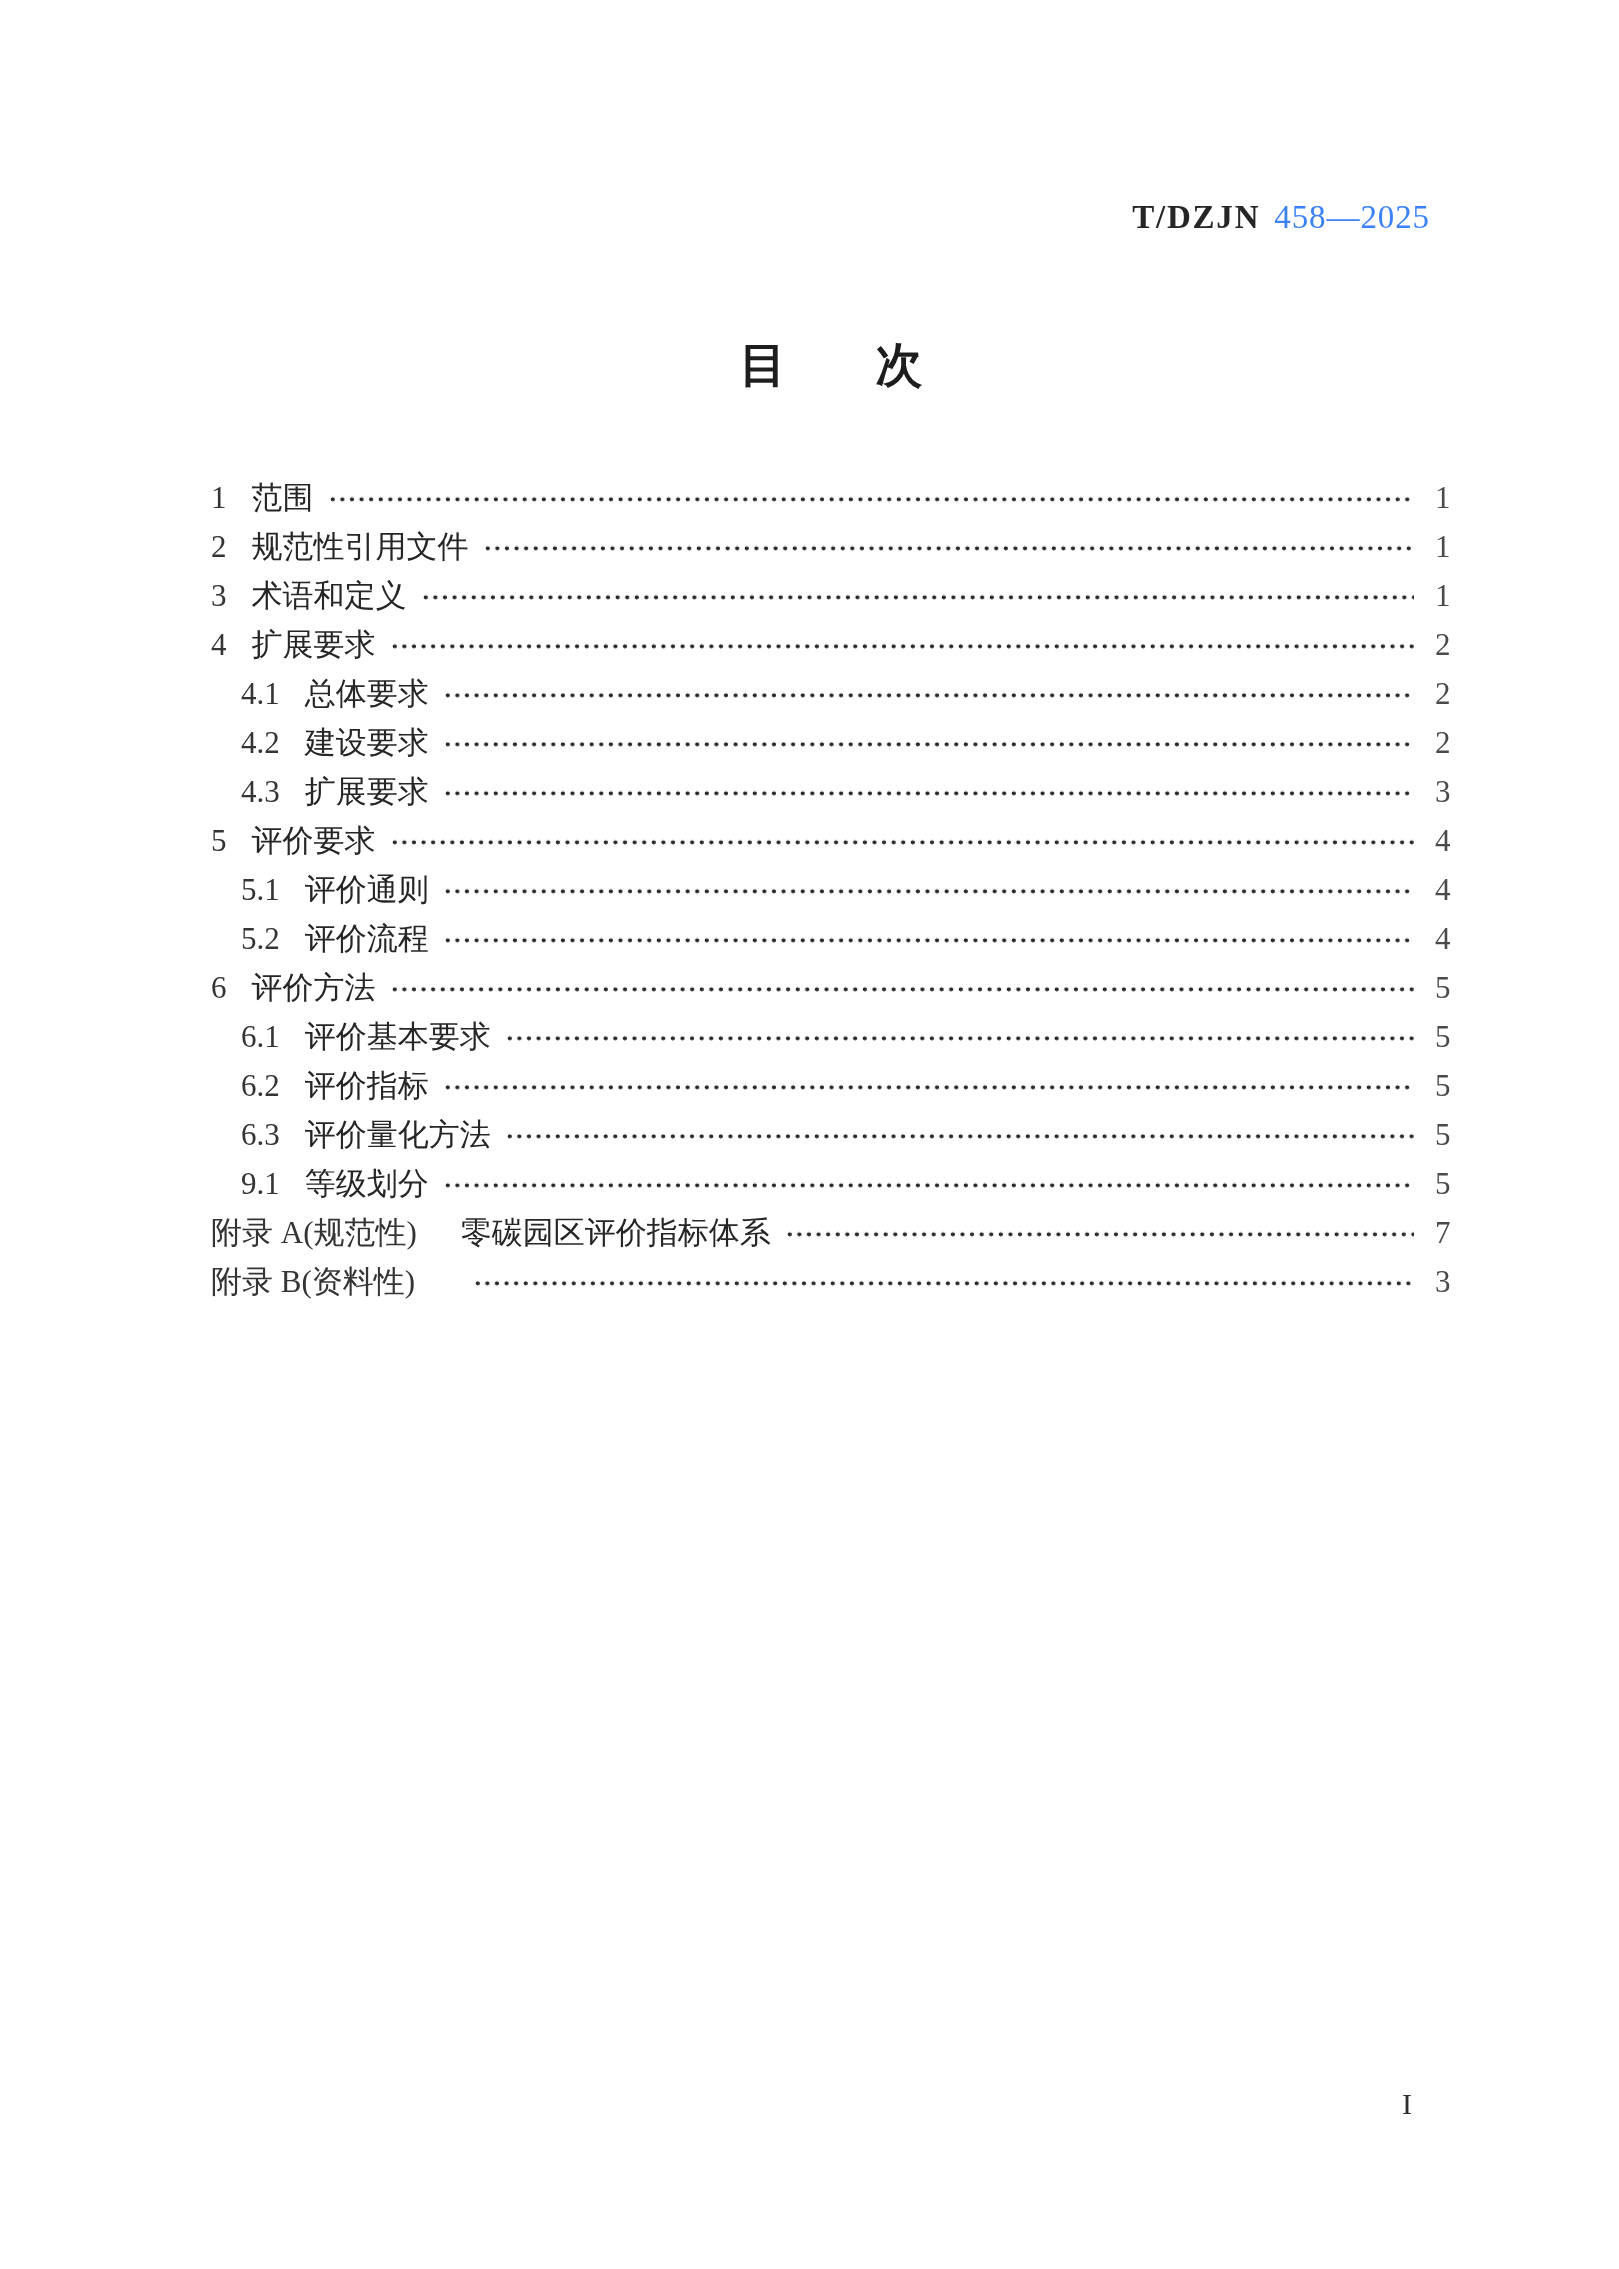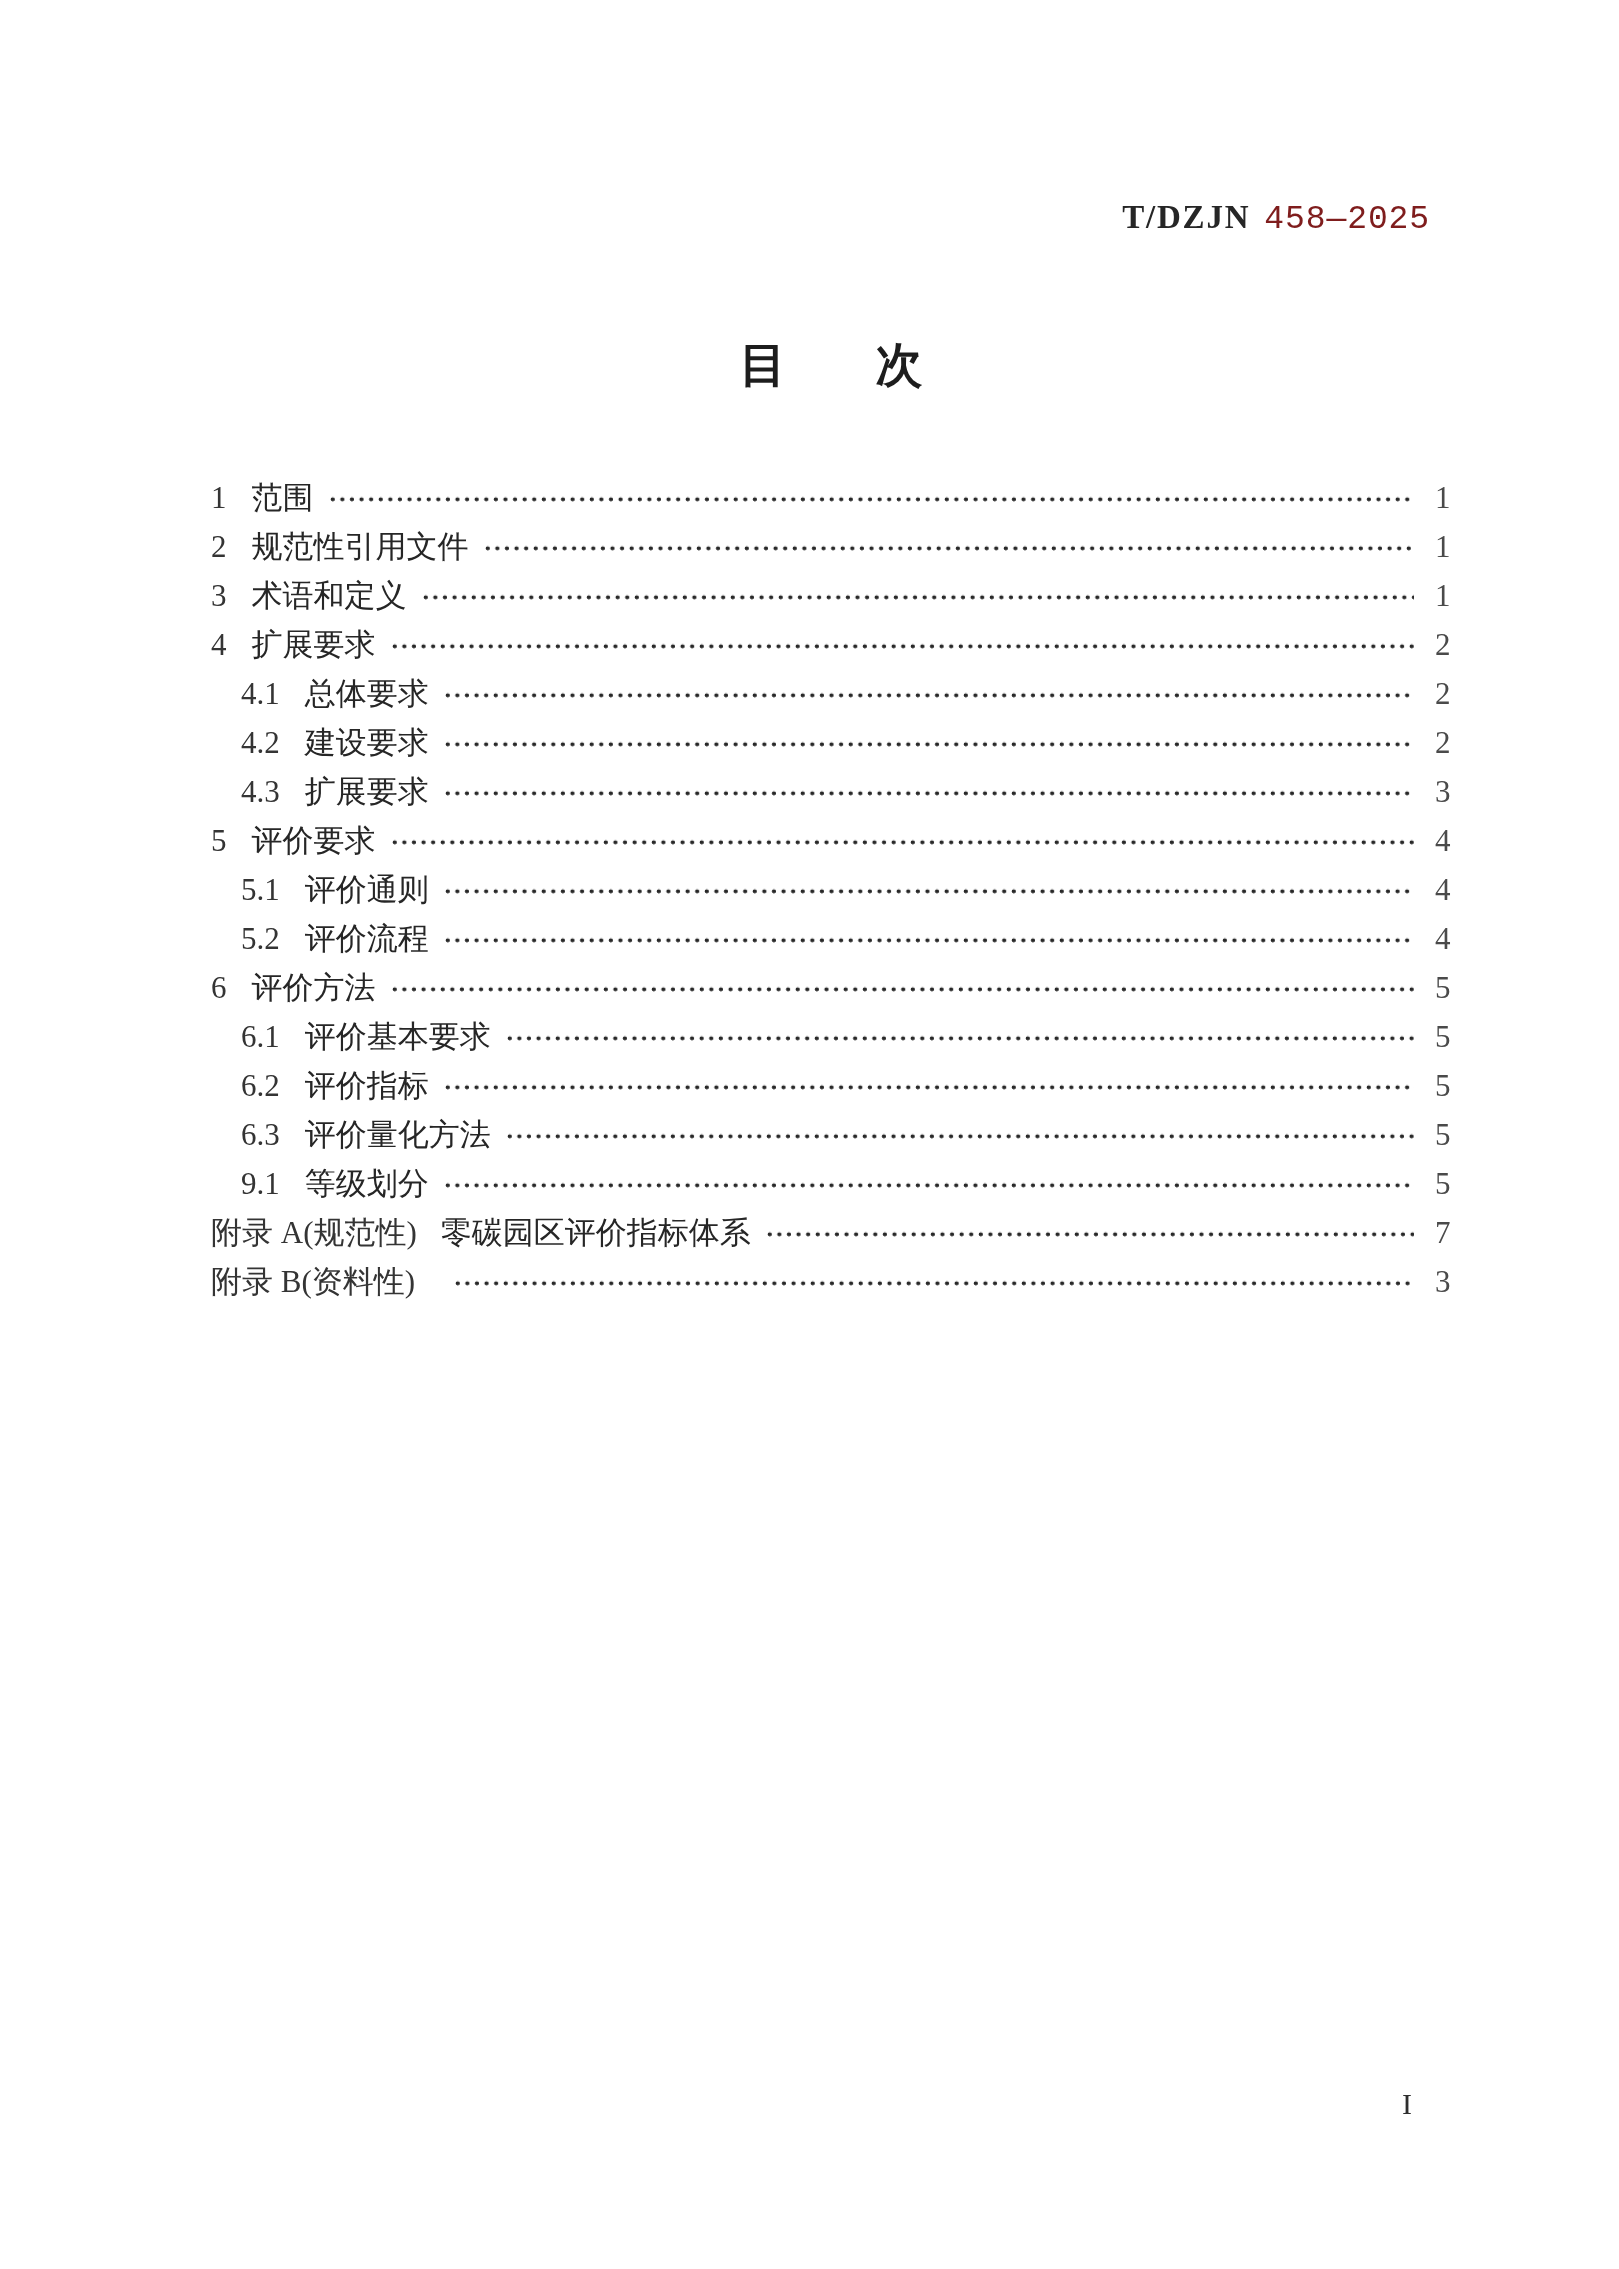--- a/index.html
+++ b/index.html
@@ -18,45 +18,45 @@
     font-size:33px; line-height:35px;
     white-space:nowrap;
   }
   .code-prefix {
     font-weight:700;
     letter-spacing:1.8px;
     font-family:"Liberation Serif","DejaVu Serif",serif;
   }
   .code-number {
     margin-left:14px;
-    font-family:Liberation Mono, monospace;
+    font-family:Liberation Serif, serif;
     font-weight:500;
     letter-spacing:0.9px;
-    color:#7f1d1d;
+    color:#3b82f6;
   }
   
   .toc-title {
     position:absolute; top:339px; left:211px; width:1240px;
     display:flex; justify-content:center; gap:89px;
     font-family:"Liberation Sans","DejaVu Sans",sans-serif;
     font-weight:700; font-size:47px; line-height:51px;
     color:#1d1d1d; margin:0;
   }
   
   .toc {
     position:absolute; top:473px; left:211px; width:1240px;
   }
   .toc-row {
     display:flex; align-items:center;
     height:49px; font-size:31px;
     white-space:nowrap;
   }
   .toc-row.sub { padding-left:30px; }
   .toc-row .num { margin-right:25px; color:#343434; }
-  .toc-row.appendix .num { margin-right:24px; }
+  .toc-row.appendix .num { margin-right:44px; }
   .toc-row .entry-title { color:#262626; }
   .toc-row .leader {
     flex:1 1 auto;
     height:5.3px;
     margin:0 7px 0 16px;
     transform:translateY(1.8px);
     background-image:radial-gradient(circle at 2.7px 2.7px, #282828 1.8px, rgba(0,0,0,0) 2.4px);
     background-size:9.6px 5.3px;
     background-repeat:repeat-x;
     background-position:left center;

